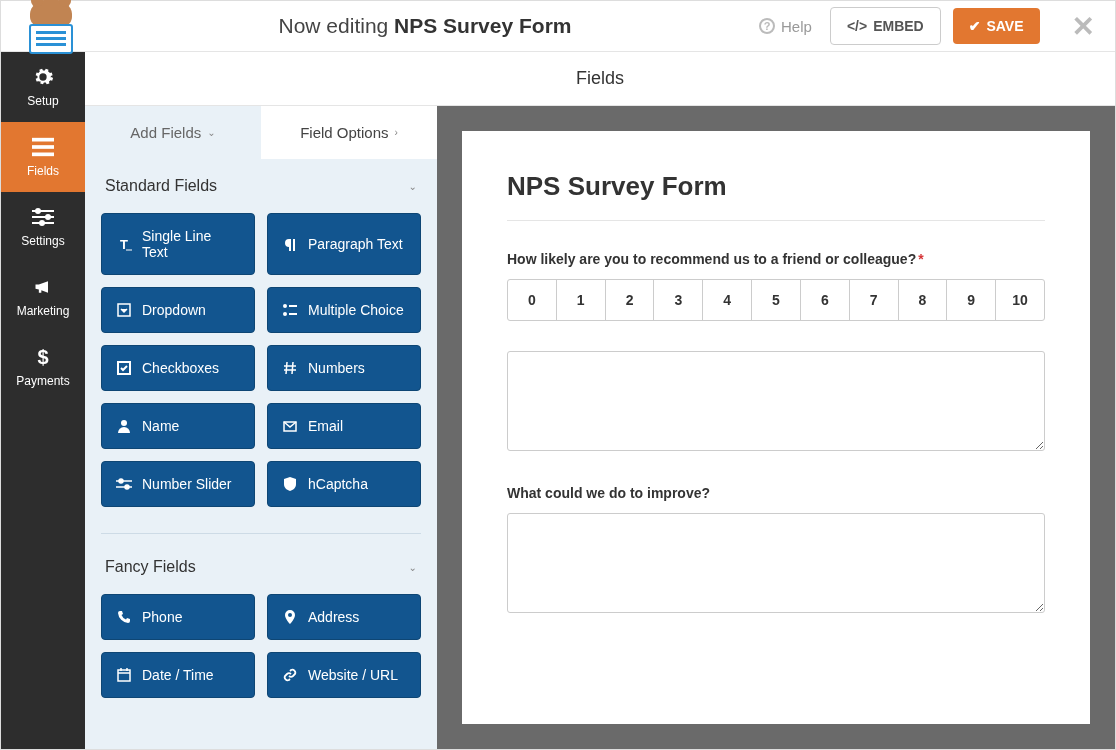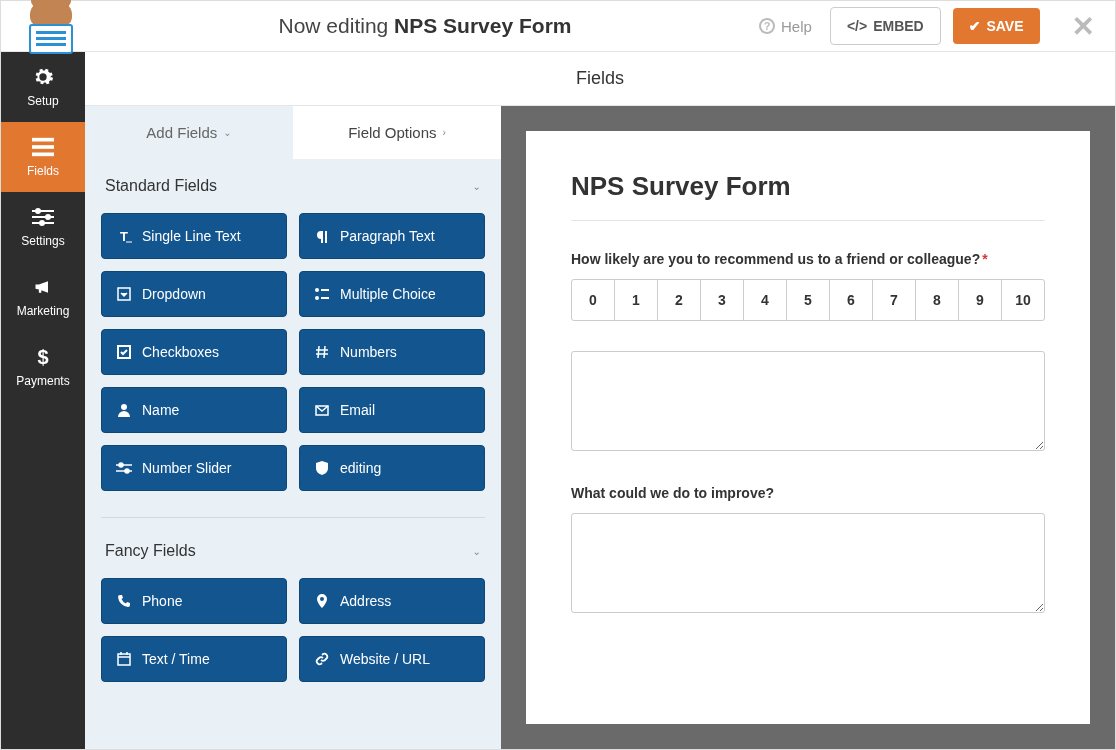--- a/index.html
+++ b/index.html
@@ -23,21 +23,21 @@
 .btn-save { background: #e27730; color: #fff; }
 .close-x { font-size: 28px; color: #bbb; cursor: pointer; margin-left: 20px; font-weight: bold;}
 .body { display: flex; flex: 1; overflow: hidden; }
 .sidenav { width: 84px; background: #2d2d2d; display: flex; flex-direction: column; }
 .nav-item { display: flex; flex-direction: column; align-items: center; justify-content: center; padding: 14px 4px; color: #fff; font-size: 12px; cursor: pointer; gap: 6px; }
 .nav-item.active { background: #e27730; }
 .nav-item .ic { width: 22px; height: 22px; display: flex; align-items: center; justify-content: center; }
 .panels { flex: 1; display: flex; flex-direction: column; background: #f6f6f6; overflow: hidden; }
 .panel-header { text-align: center; padding: 16px; font-size: 18px; color: #333; border-bottom: 1px solid #e5e5e5; background: #fff;}
 .panel-body { flex: 1; display: flex; overflow: hidden; }
-.fields-panel { width: 416px; display: flex; flex-direction: column; overflow-y: auto; }
+.fields-panel { width: 352px; display: flex; flex-direction: column; overflow-y: auto; }
 .tabs-row { display: flex; }
 .tab { flex: 1; padding: 18px 10px; text-align: center; font-size: 15px; color: #444; cursor: pointer; display: flex; align-items: center; justify-content: center; gap: 6px; background:#fff;}
 .tab.inactive { background: #e9f1f7; color:#666;}
 .chev { font-size: 10px; color: #888; }
 .section-head { display: flex; justify-content: space-between; align-items: center; padding: 18px 20px 12px 20px; font-size: 16px; color: #333; cursor: pointer; gap: 44px; }
 .field-grid { display: grid; grid-template-columns: 1fr 1fr; gap: 12px; padding: 6px 16px 20px 16px; }
 .fields-panel{background:#e9f1f7;}
 .field-btn { background: #12558f; color: #fff; padding: 14px 14px; border-radius: 4px; font-size: 14px; display: flex; align-items: center; gap: 10px; cursor: grab; border: 1px solid #0e4674;}
 .field-btn .fic { width: 16px; height: 16px; display: flex; align-items: center; justify-content: center; }
 .divider { height: 1px; background: #cddbe6; margin: 6px 16px; }
@@ -239,21 +239,21 @@
                   </svg>
                 </span>
                 <span>Number Slider</span>
               </div>
               <div class="field-btn">
                 <span class="fic">
                   <svg width="12" height="14" viewBox="0 0 12 14" fill="#fff">
                     <path d="M6 0L0 2v5c0 4 3 6 6 7 3-1 6-3 6-7V2L6 0z"></path>
                   </svg>
                 </span>
-                <span>editing</span>
+                <span>hCaptcha</span>
               </div>
             </div>
 
           <div class="divider"></div>
 
           <div class="section-head">
             <span>Fancy Fields</span>
             <span class="chev">⌄</span>
           </div>
           <div class="field-grid" id="fancy-grid">
@@ -275,21 +275,21 @@
               </div>
               <div class="field-btn">
                 <span class="fic">
                   <svg width="14" height="14" viewBox="0 0 14 14" fill="none" stroke="#fff" stroke-width="1.5">
                     <rect x="1" y="2" width="12" height="11" fill="none"></rect>
                     <line x1="1" y1="5" x2="13" y2="5"></line>
                     <line x1="4" y1="0" x2="4" y2="3"></line>
                     <line x1="10" y1="0" x2="10" y2="3"></line>
                   </svg>
                 </span>
-                <span>Text / Time</span>
+                <span>Date / Time</span>
               </div>
               <div class="field-btn">
                 <span class="fic">
                   <svg width="14" height="14" viewBox="0 0 14 14" fill="none" stroke="#fff" stroke-width="1.8">
                     <path d="M6 8a3 3 0 004 0l2-2a3 3 0 00-4-4L7 3"></path>
                     <path d="M8 6a3 3 0 00-4 0L2 8a3 3 0 004 4l1-1"></path>
                   </svg>
                 </span>
                 <span>Website / URL</span>
               </div>

